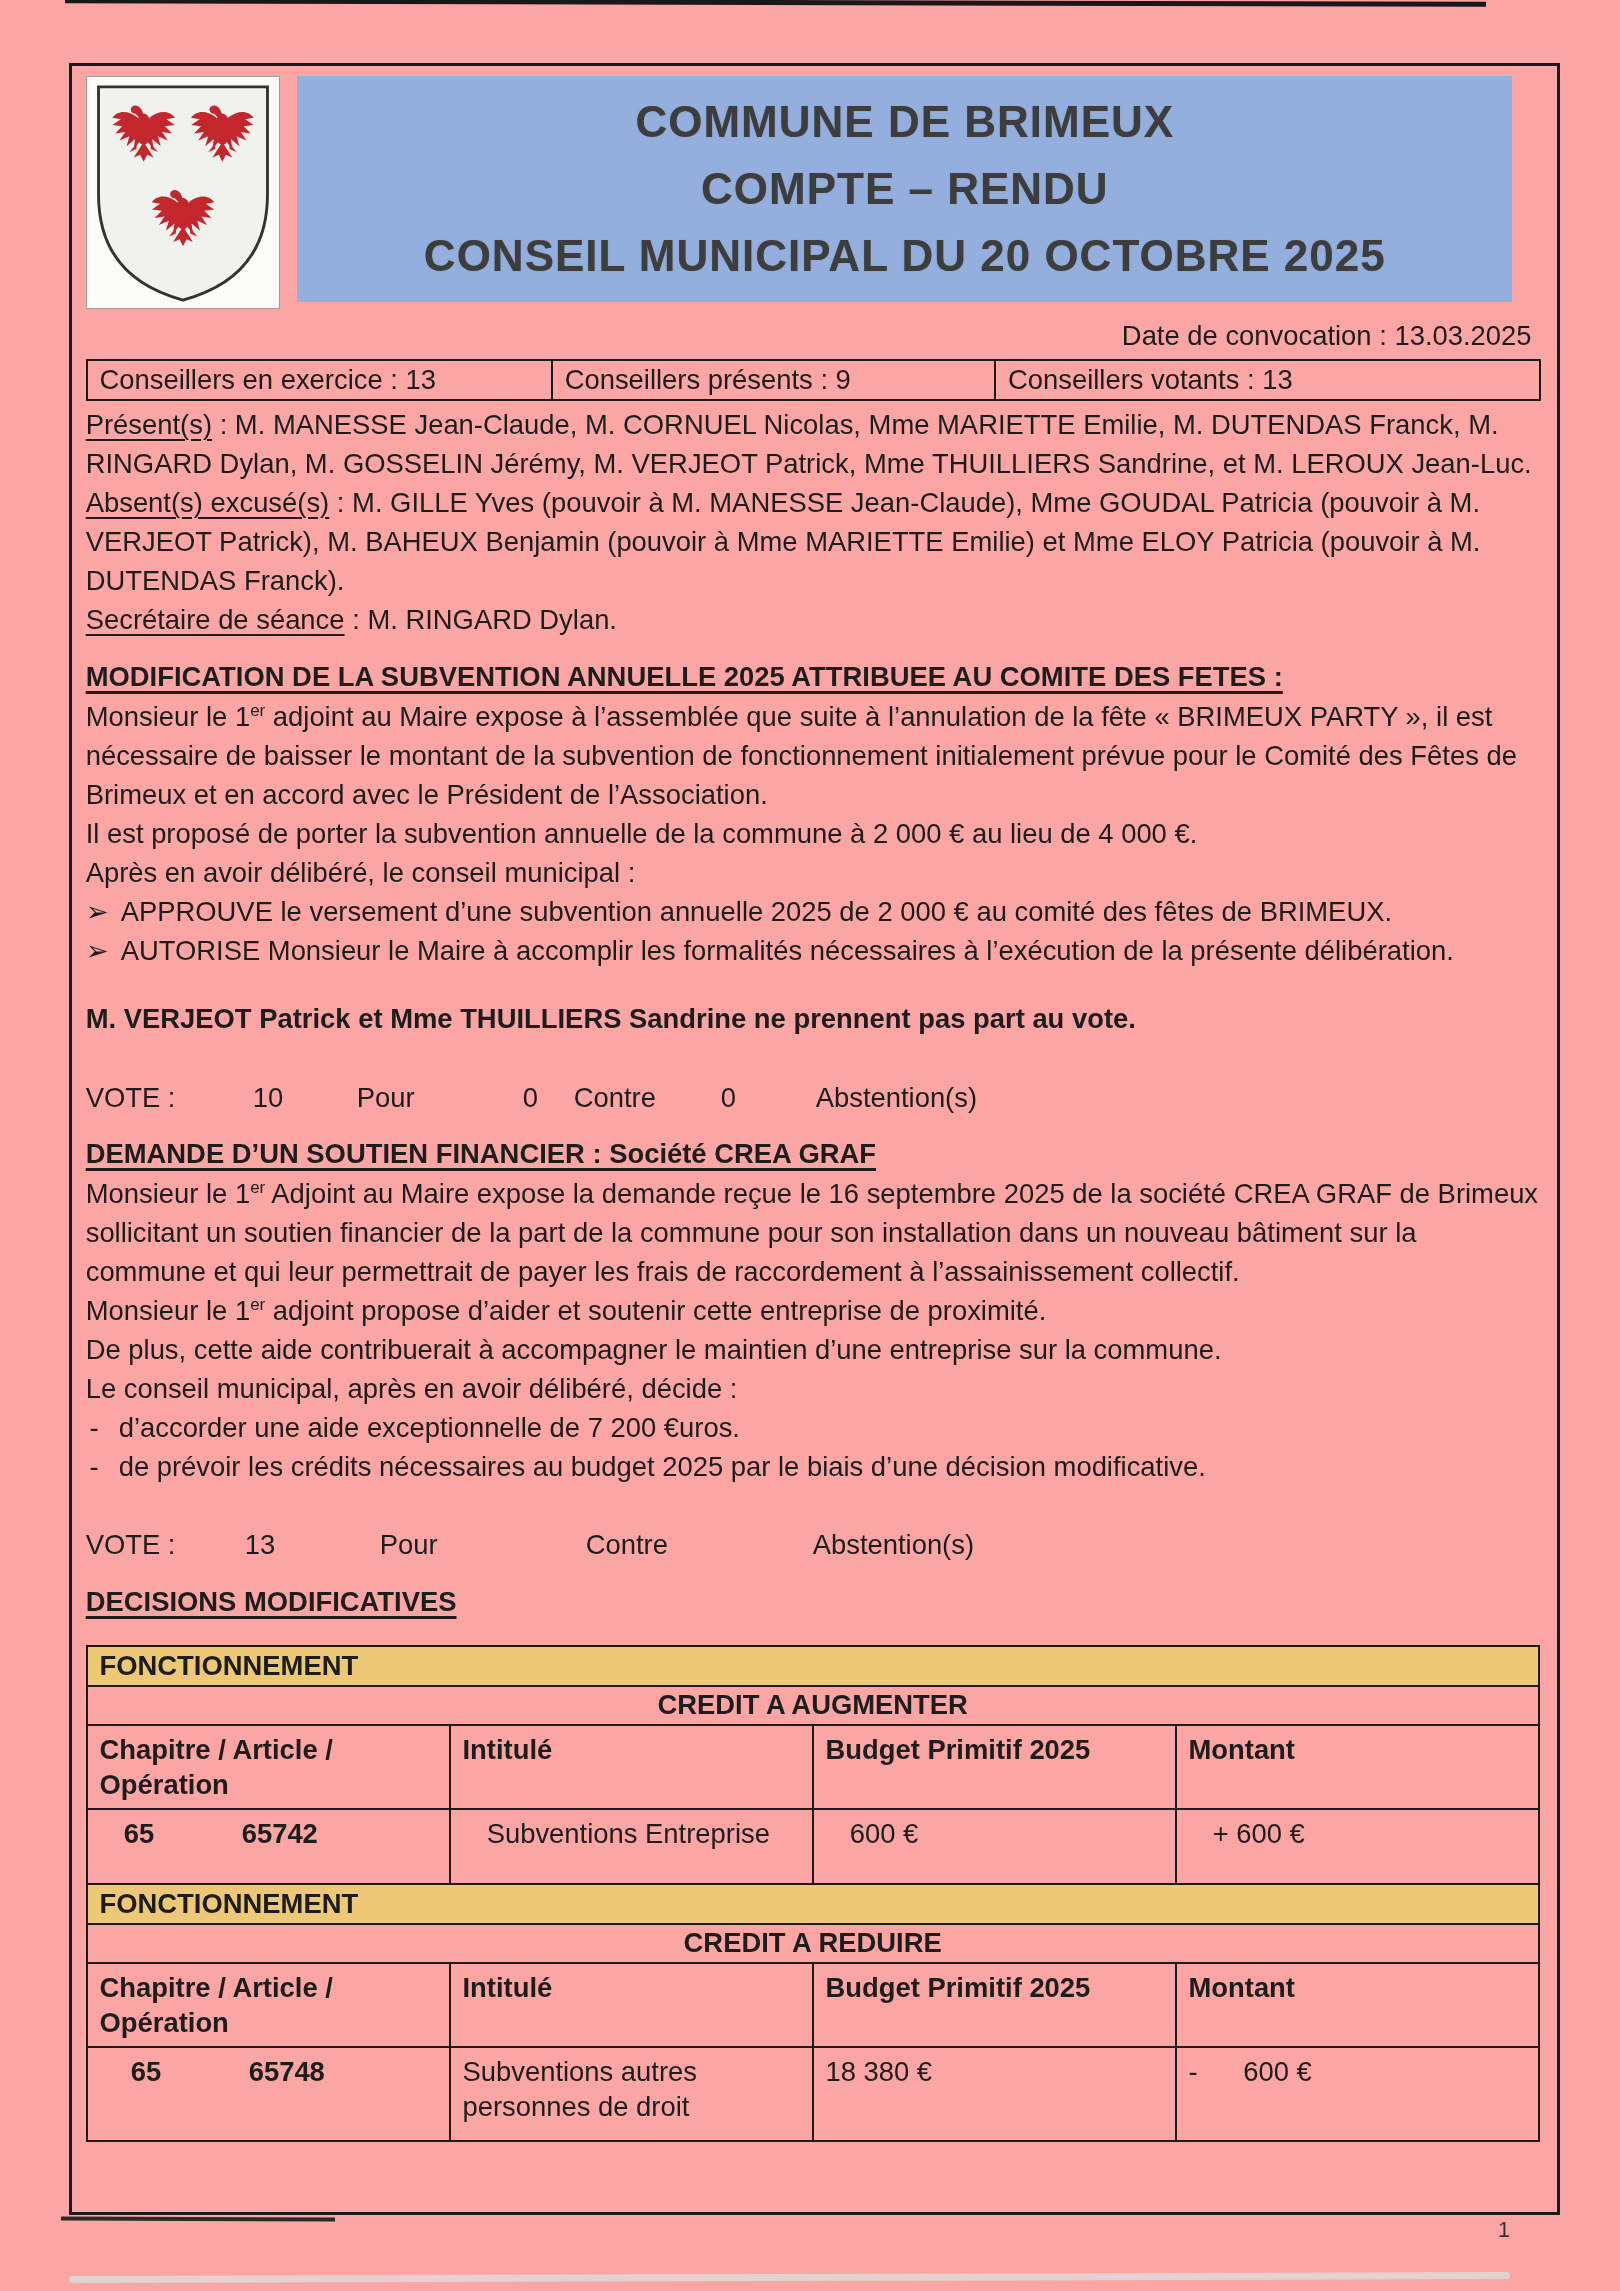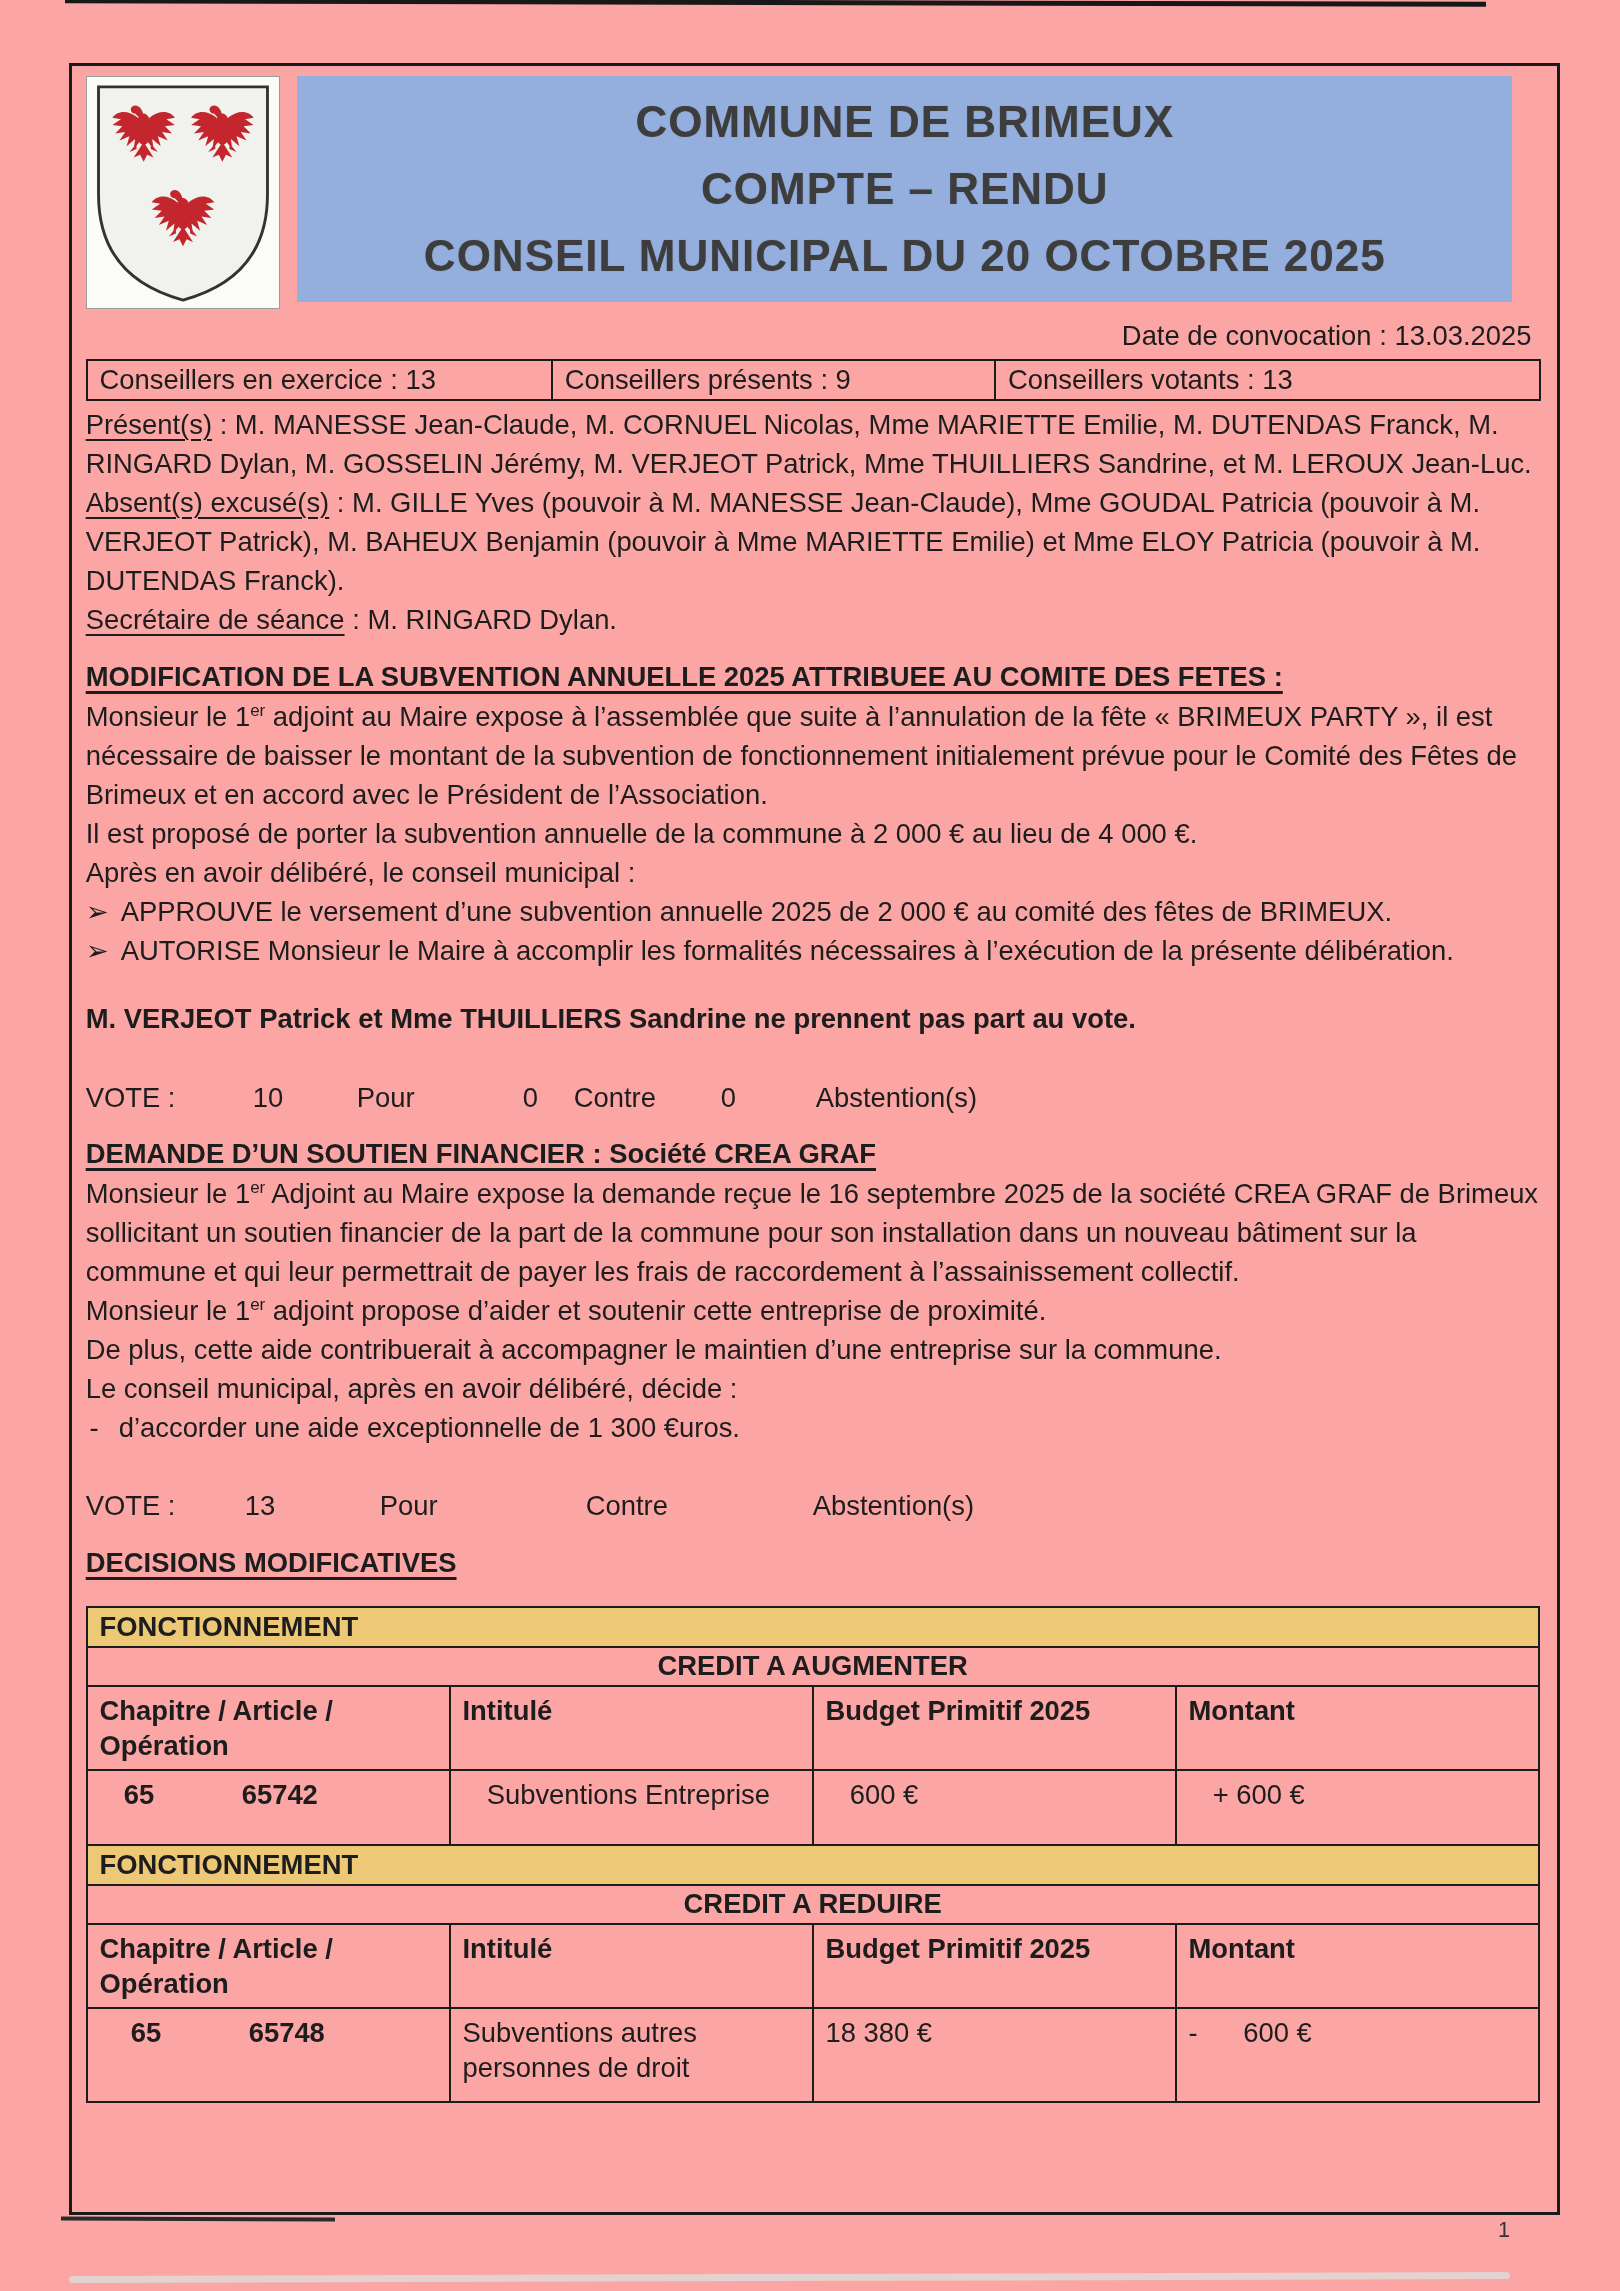--- a/index.html
+++ b/index.html
@@ -152,21 +152,22 @@
       <span style="left:488px">Contre</span>
       <span style="left:635px">0</span>
       <span style="left:730px">Abstention(s)</span>
     </div>
 
     <p class="head s2">DEMANDE D’UN SOUTIEN FINANCIER : Société CREA GRAF</p>
     <p class="par"><span>Monsieur le 1</span><sup>er</sup><span> Adjoint au Maire expose la demande reçue le 16 septembre 2025 de la société CREA GRAF de Brimeux sollicitant un soutien financier de la part de la commune pour son installation dans un nouveau bâtiment sur la commune et qui leur permettrait de payer les frais de raccordement à l’assainissement collectif.</span></p>
     <p class="par"><span>Monsieur le 1</span><sup>er</sup><span> adjoint propose d’aider et soutenir cette entreprise de proximité.</span></p>
     <p class="par"><span>De plus, cette aide contribuerait à accompagner le maintien d’une entreprise sur la commune.</span></p>
     <p class="par"><span>Le conseil municipal, après en avoir délibéré, décide :</span></p>
-    <p class="dashline"><span class="marker">-</span><span>d’accorder une aide exceptionnelle de 1 300 €uros.</span></p>
+    <p class="dashline"><span class="marker">-</span><span>d’accorder une aide exceptionnelle de 7 200 €uros.</span></p>
+    <p class="dashline"><span class="marker">-</span><span>de prévoir les crédits nécessaires au budget 2025 par le biais d’une décision modificative.</span></p>
 
     <div class="vote">
       <span style="left:0">VOTE :</span>
       <span style="left:159px">13</span>
       <span style="left:294px">Pour</span>
       <span style="left:500px">Contre</span>
       <span style="left:727px">Abstention(s)</span>
     </div>
 
     <p class="head dec">DECISIONS MODIFICATIVES</p>

